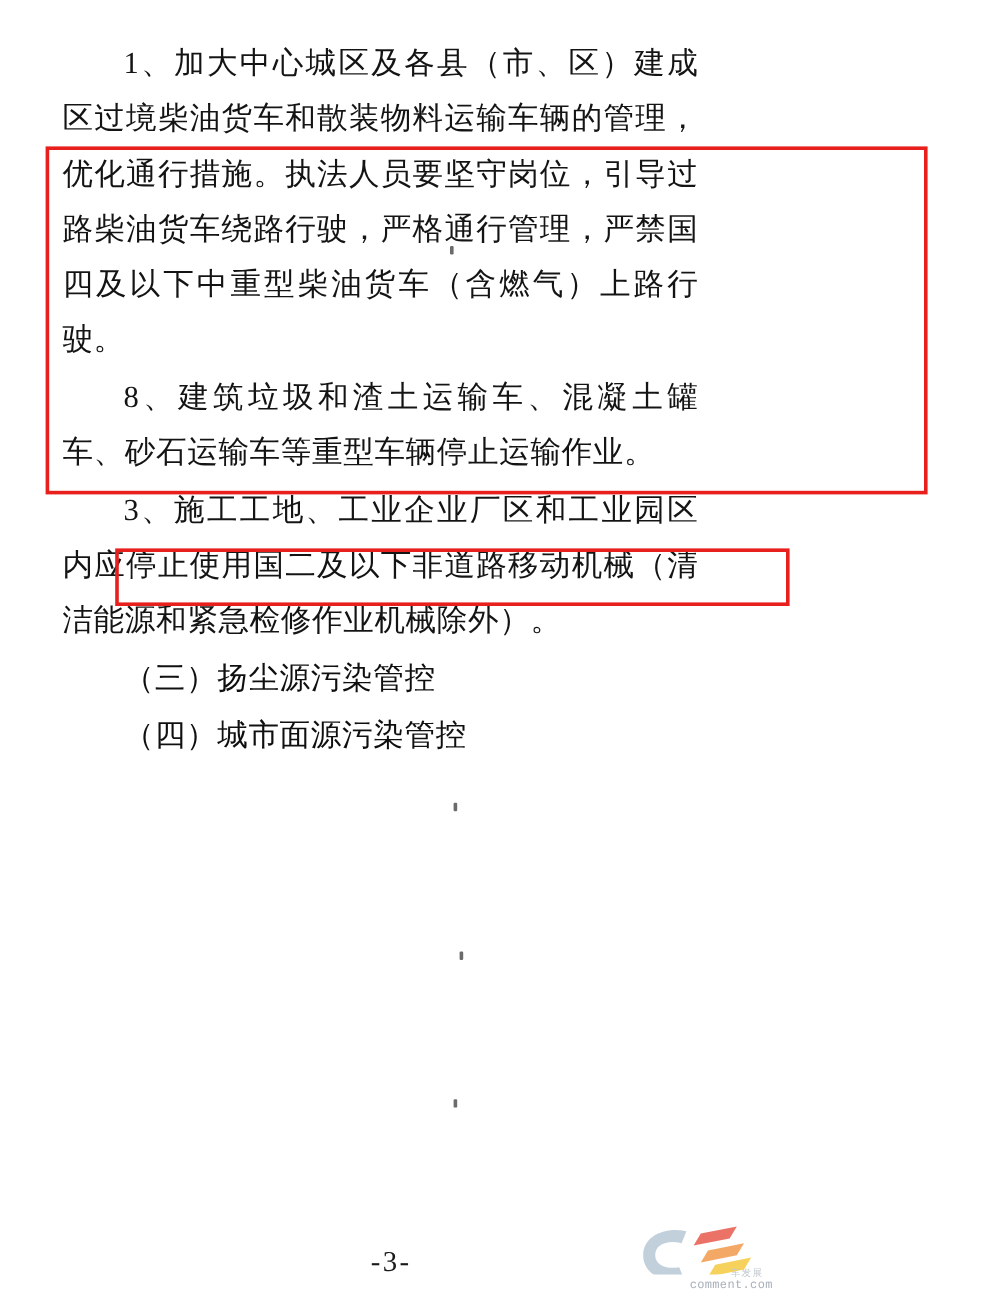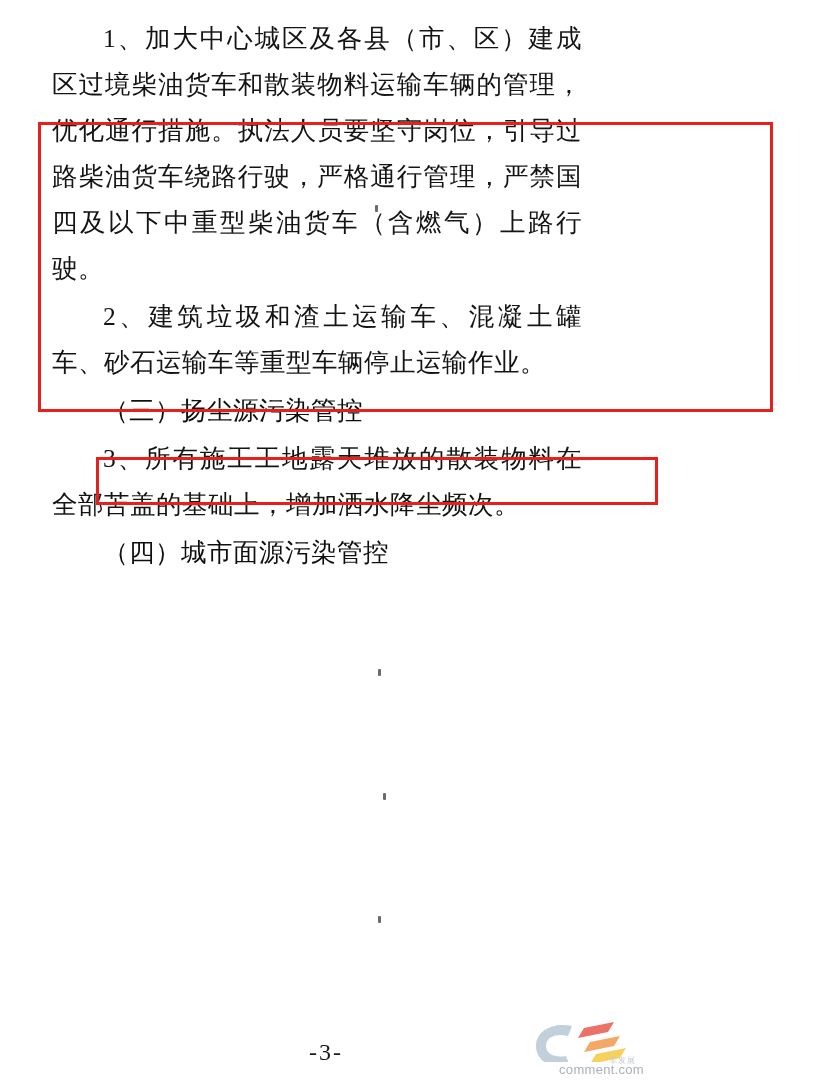--- a/index.html
+++ b/index.html
@@ -13,21 +13,21 @@
     font-family: "Liberation Serif", "DejaVu Serif", serif;
     color: #1a1a1a;
     position: relative;
     overflow: hidden;
   }
   .page {
     position: relative;
     width: 652px;
     height: 1082px;
     box-sizing: border-box;
-    padding: 16px 70px 0 52px;
+    padding: 30px 70px 0 52px;
   }
   .para {
     font-size: 25.5px;
     line-height: 46px;
     letter-spacing: 0.5px;
     text-align: justify;
     text-justify: inter-ideograph;
     margin: 0 0 2px 0;
     text-indent: 2em;
     color: #141414;
@@ -78,22 +78,22 @@
     width: 118px;
     height: 62px;
     opacity: 0.85;
     pointer-events: none;
     text-align: right;
   }
   .watermark .wm-text {
     position: absolute;
     bottom: 1px;
     right: 2px;
-    font-family: Liberation Sans, sans-serif;
-    font-size: 13px;
+    font-family: Liberation Mono, monospace;
+    font-size: 10px;
     color: #9aa3ad;
     letter-spacing: 0.3px;
     margin-top: 12px;
   }
   .watermark .wm-sub {
     position: absolute;
     bottom: 12px;
     right: 10px;
     font-family: "Liberation Sans", sans-serif;
     font-size: 8px;
@@ -108,23 +108,23 @@
     border-radius: 1px;
     opacity: .75;
   }
 </style>
 </head>
 <body>
 
 <div class="page">
 
   <p class="para">1、加大中心城区及各县（市、区）建成区过境柴油货车和散装物料运输车辆的管理，优化通行措施。执法人员要坚守岗位，引导过路柴油货车绕路行驶，严格通行管理，严禁国四及以下中重型柴油货车（含燃气）上路行驶。</p>
-  <p class="para">2、建筑垃圾和渣土运输车、混凝土罐车、砂石运输车等重型车辆停止运输作业。</p>
+  <p class="para">8、建筑垃圾和渣土运输车、混凝土罐车、砂石运输车等重型车辆停止运输作业。</p>
+  <p class="para">3、施工工地、工业企业厂区和工业园区内应停止使用国二及以下非道路移动机械（清洁能源和紧急检修作业机械除外）。</p>
   <p class="heading">（三）扬尘源污染管控</p>
-  <p class="para">3、所有施工工地露天堆放的散装物料在全部苫盖的基础上，增加洒水降尘频次。</p>
   <p class="heading">（四）城市面源污染管控</p>
 
   <div class="stray-dot" style="left:375px; top:205px;"></div>
   <div class="stray-dot" style="left:378px; top:669px;"></div>
   <div class="stray-dot" style="left:383px; top:793px;"></div>
   <div class="stray-dot" style="left:378px; top:916px;"></div>
 
   <div class="redbox" id="redbox-1"></div>
   <div class="redbox" id="redbox-2"></div>
 

